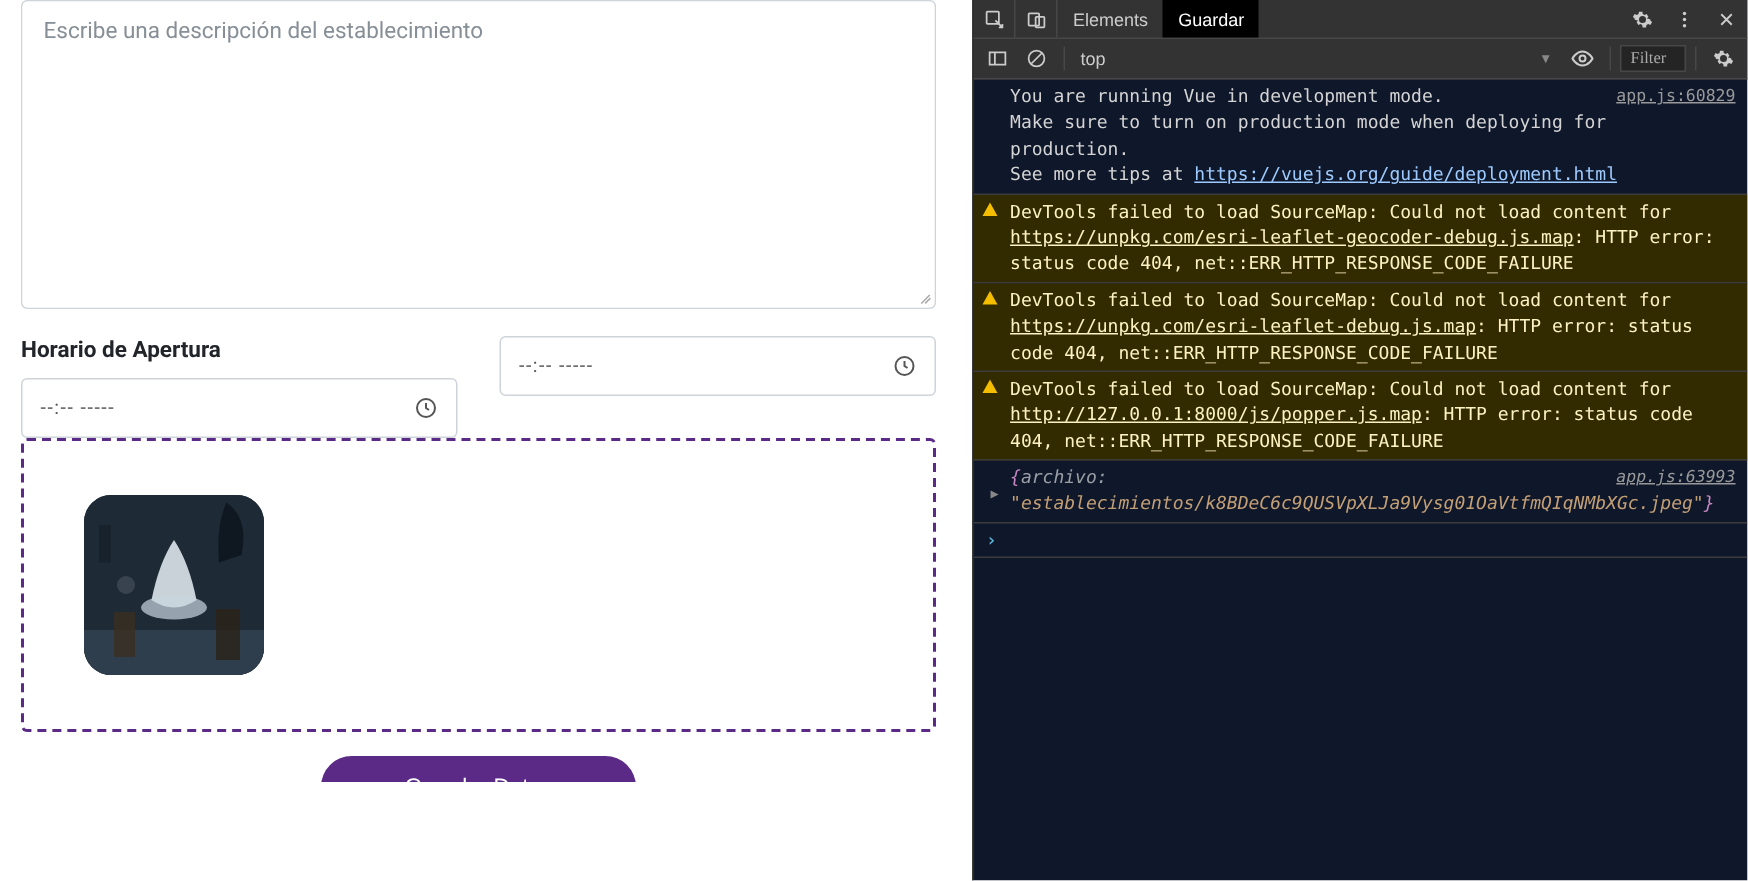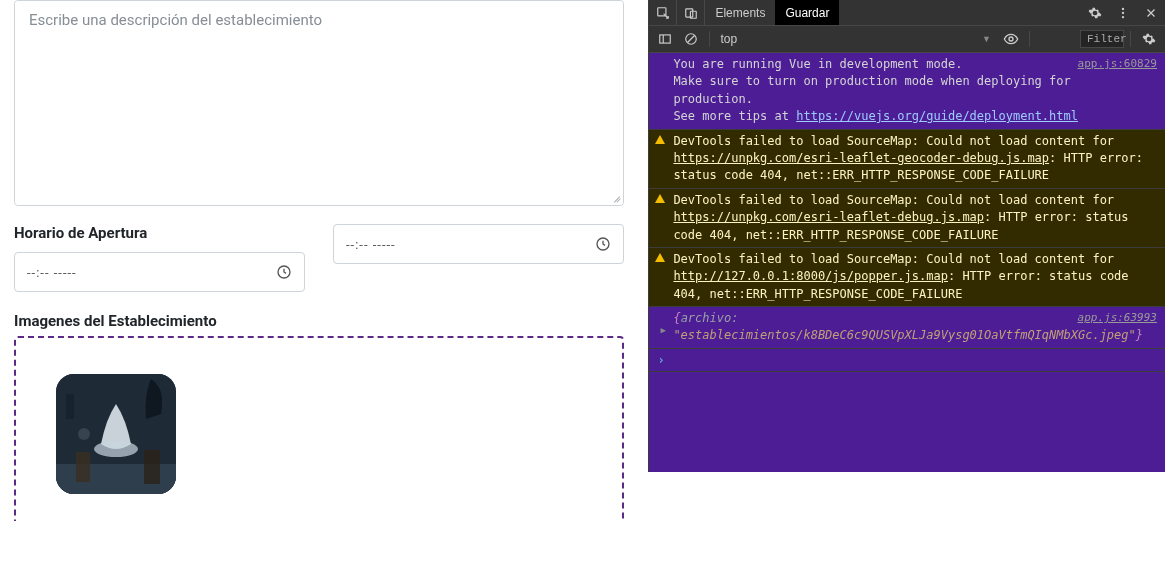--- a/index.html
+++ b/index.html
@@ -27,34 +27,34 @@
 
 .images-label { font-weight: 700; font-size: 15px; color: #212529; margin-top: 20px; margin-bottom: 6px; }
 .dropzone { border: 2px dashed #5b2a86; border-radius: 4px; min-height: 194px; padding: 36px 40px; display: flex; align-items: flex-start; }
 .thumb { width: 120px; height: 120px; border-radius: 18px; overflow: hidden; background: #1a2330; position: relative; }
 .thumb svg { width: 100%; height: 100%; display: block; }
 
 .submit-row { text-align: center; margin-top: 16px; padding-bottom: 4px; }
 .submit-btn { background: #5b2a86; color: #fff; border: none; border-radius: 30px; padding: 12px 56px; font-size: 15px; cursor: pointer; font-weight: 500; }
 
 
-.devtools { flex: 1; height: 472px; background: #4c1d95; color: #d4d4d4; font-family: Consolas, Menlo, monospace; font-size: 12px; display: flex; flex-direction: column; border-left: 1px solid #3c3c3c; }
+.devtools { flex: 1; height: 587px; background: #0f172a; color: #d4d4d4; font-family: Consolas, Menlo, monospace; font-size: 12px; display: flex; flex-direction: column; border-left: 1px solid #3c3c3c; }
 .dt-tabs { height: 26px; background: #333; border-bottom: 1px solid #474747; display: flex; align-items: stretch; }
 .dt-ico-btn { width: 28px; display: flex; align-items: center; justify-content: center; color: #ccc; border-right: 1px solid #474747; }
 .dt-ico-btn.nobr { border-right: none; }
 .dt-tab { padding: 0 10px; display: flex; align-items: center; color: #ccc; font-family: -apple-system, "Segoe UI", sans-serif; font-size: 12px; }
 .dt-tab.active { background: #000; color: #fff; }
 .dt-spacer { flex: 1; }
 .dt-tabs .dt-ico-btn:last-child { border-right: none; }
 
 .dt-toolbar { height: 27px; background: #333; border-bottom: 1px solid #474747; display: flex; align-items: center; padding: 0 4px; gap: 2px; }
 .dt-toolbar .sep { width: 1px; height: 16px; background: #474747; margin: 0 4px; }
 .dt-select { flex: 1; display: flex; align-items: center; color: #ccc; font-family: -apple-system, "Segoe UI", sans-serif; font-size: 12px; padding-left: 4px; }
 .dt-select .chev { margin-left: auto; margin-right: 6px; font-size: 9px; color: #888; }
-.dt-filter { background: #242424; border: 1px solid #474747; color: #aaa; padding: 1px 6px; font-size: 11px; width: 44px; font-family: Liberation Mono, monospace; height: 18px; display: flex; align-items: center; margin-left: 44px; }
+.dt-filter { background: #242424; border: 1px solid #474747; color: #aaa; padding: 1px 6px; font-size: 11px; width: 44px; font-family: Liberation Serif, serif; height: 18px; display: flex; align-items: center; }
 .dt-toolbar-ico { width: 24px; display: flex; align-items: center; justify-content: center; color: #ccc; }
 
 .dt-console { flex: 1; overflow: auto; }
 .msg { padding: 3px 22px 3px 24px; line-height: 1.45; border-bottom: 1px solid #3c3c3c; position: relative; word-wrap: break-word; }
 .msg .src { position: absolute; top: 3px; right: 8px; color: #999; text-decoration: underline; font-size: 11px; }
 .msg.log { color: #d4d4d4; }
 .msg.log .link { color: #9ecbff; text-decoration: underline; }
 .msg.warn { background: #332b00; color: #fdf2c2; }
 .msg.warn .link { color: #fdf2c2; text-decoration: underline; }
 .msg.warn::before { content: ""; position: absolute; left: 6px; top: 5px; width: 0; height: 0; border-left: 5px solid transparent; border-right: 5px solid transparent; border-bottom: 9px solid #f4bd00; }
@@ -97,21 +97,20 @@
           <span class="clock-icon">
             <svg viewBox="0 0 24 24" fill="none" stroke="#555" stroke-width="2">
                 <circle cx="12" cy="12" r="9"></circle>
                 <path d="M12 7v5l3 2"></path>
               </svg>
           </span>
         </div>
       </div>
     </div>
 
-    <div class="images-label">Imagenes del Establecimiento</div>
     <div class="dropzone">
       <div class="thumb">
         <svg viewBox="0 0 120 120" preserveAspectRatio="xMidYMid slice">
           <rect width="120" height="120" fill="#1e2a36"></rect>
           <rect x="0" y="90" width="120" height="30" fill="#2f3e4d"></rect>
           <path d="M60 30 Q50 45 45 70 Q60 80 75 70 Q70 45 60 30" fill="#e8f0f5" opacity="0.85"></path>
           <ellipse cx="60" cy="75" rx="22" ry="8" fill="#c9d6df" opacity="0.7"></ellipse>
           <path d="M95 5 Q110 15 105 40 L90 45 Q88 20 95 5" fill="#0f1820"></path>
           <rect x="20" y="78" width="14" height="30" fill="#3a2e20" opacity="0.8"></rect>
           <rect x="88" y="76" width="16" height="34" fill="#2a2218" opacity="0.8"></rect>

